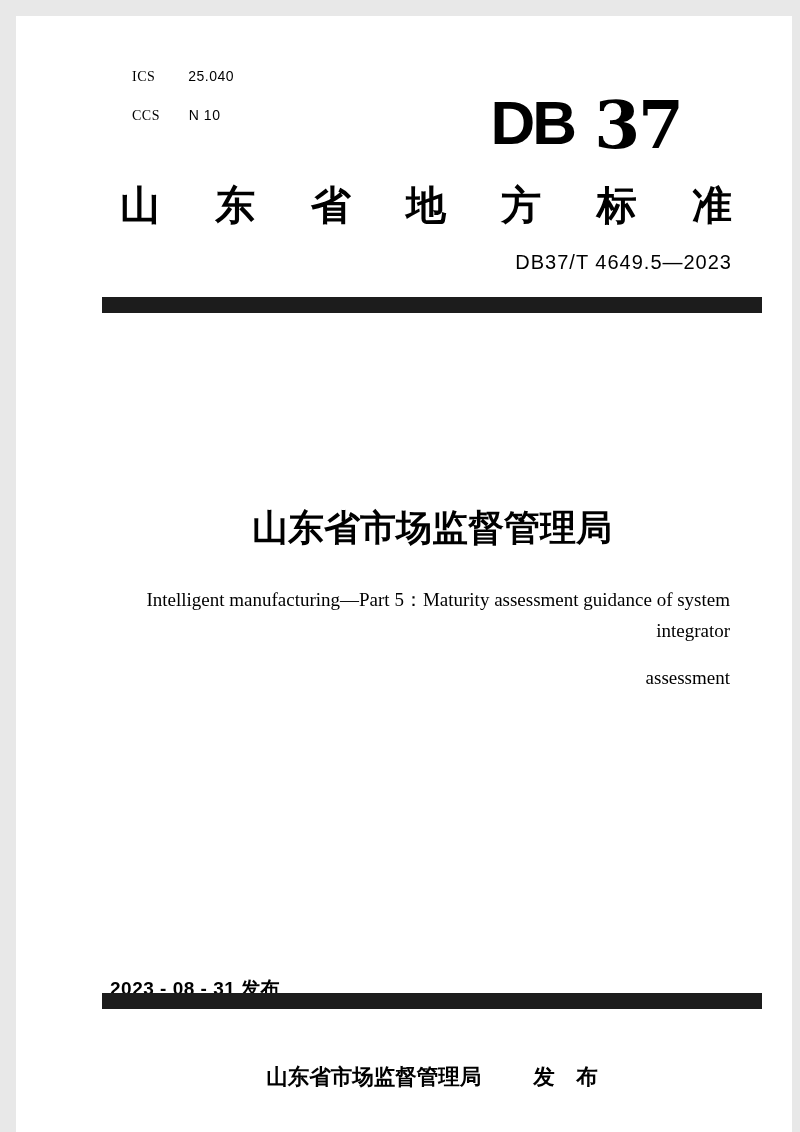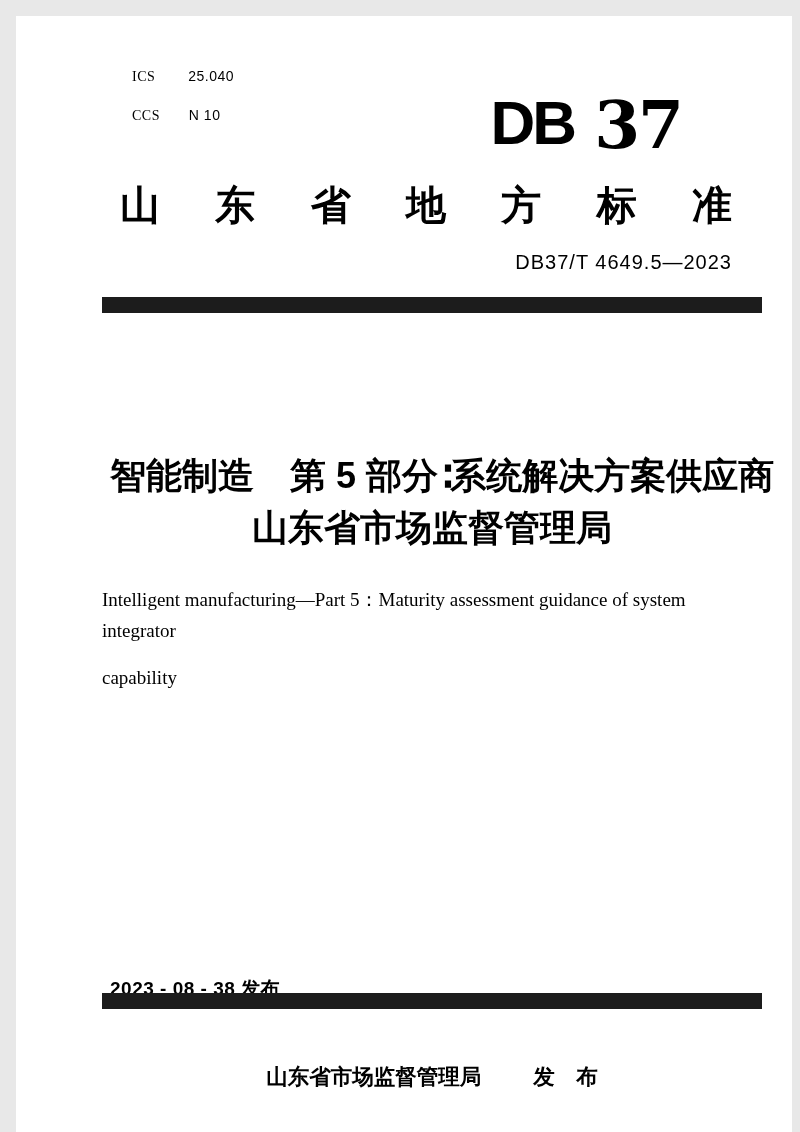--- a/index.html
+++ b/index.html
@@ -79,21 +79,21 @@
     white-space: nowrap;
   }
   .title-zh.l1 { top: 434px; }
   .title-zh.l2 { top: 486px; }
 
   .title-en {
     position: absolute;
     left: 70px;
     top: 552px;
     width: 660px;
-    text-align: left;
+    text-align: right;
     font-family: "Liberation Serif", serif;
     font-size: 19px;
     line-height: 31px;
     font-weight: normal;
   }
 
   
   .date { position: absolute; top: 952px; font-size: 19px; font-weight: 600; letter-spacing: 0.5px; }
   .date-issue { left: 86px; }
   .date-impl { right: 54px; }
@@ -140,29 +140,28 @@
     <span>地</span>
     <span>方</span>
     <span>标</span>
     <span>准</span>
   </div>
 
   <div class="standard-number">DB37/T 4649.5—2023</div>
 
   <div class="rule rule-top"></div>
 
-  <div class="title-zh l1">智能制造　第 5 部分∶系统解决方案供应商</div>
   <div class="title-zh l2">山东省市场监督管理局</div>
 
   <div class="title-en">
     <div>Intelligent manufacturing—Part 5：Maturity assessment guidance of system integrator</div>
-    <div>capability</div>
+    <div>assessment</div>
   </div>
 
-  <div class="date date-issue">2023 - 08 - 38 发布</div>
+  <div class="date date-issue">2023 - 08 - 31 发布</div>
 
   <div class="rule rule-bottom"></div>
 
   <div class="publisher-row">
     <span>山东省市场监督管理局</span>
     <span class="publish-label">发　布</span>
   </div>
 
 </div>
 

